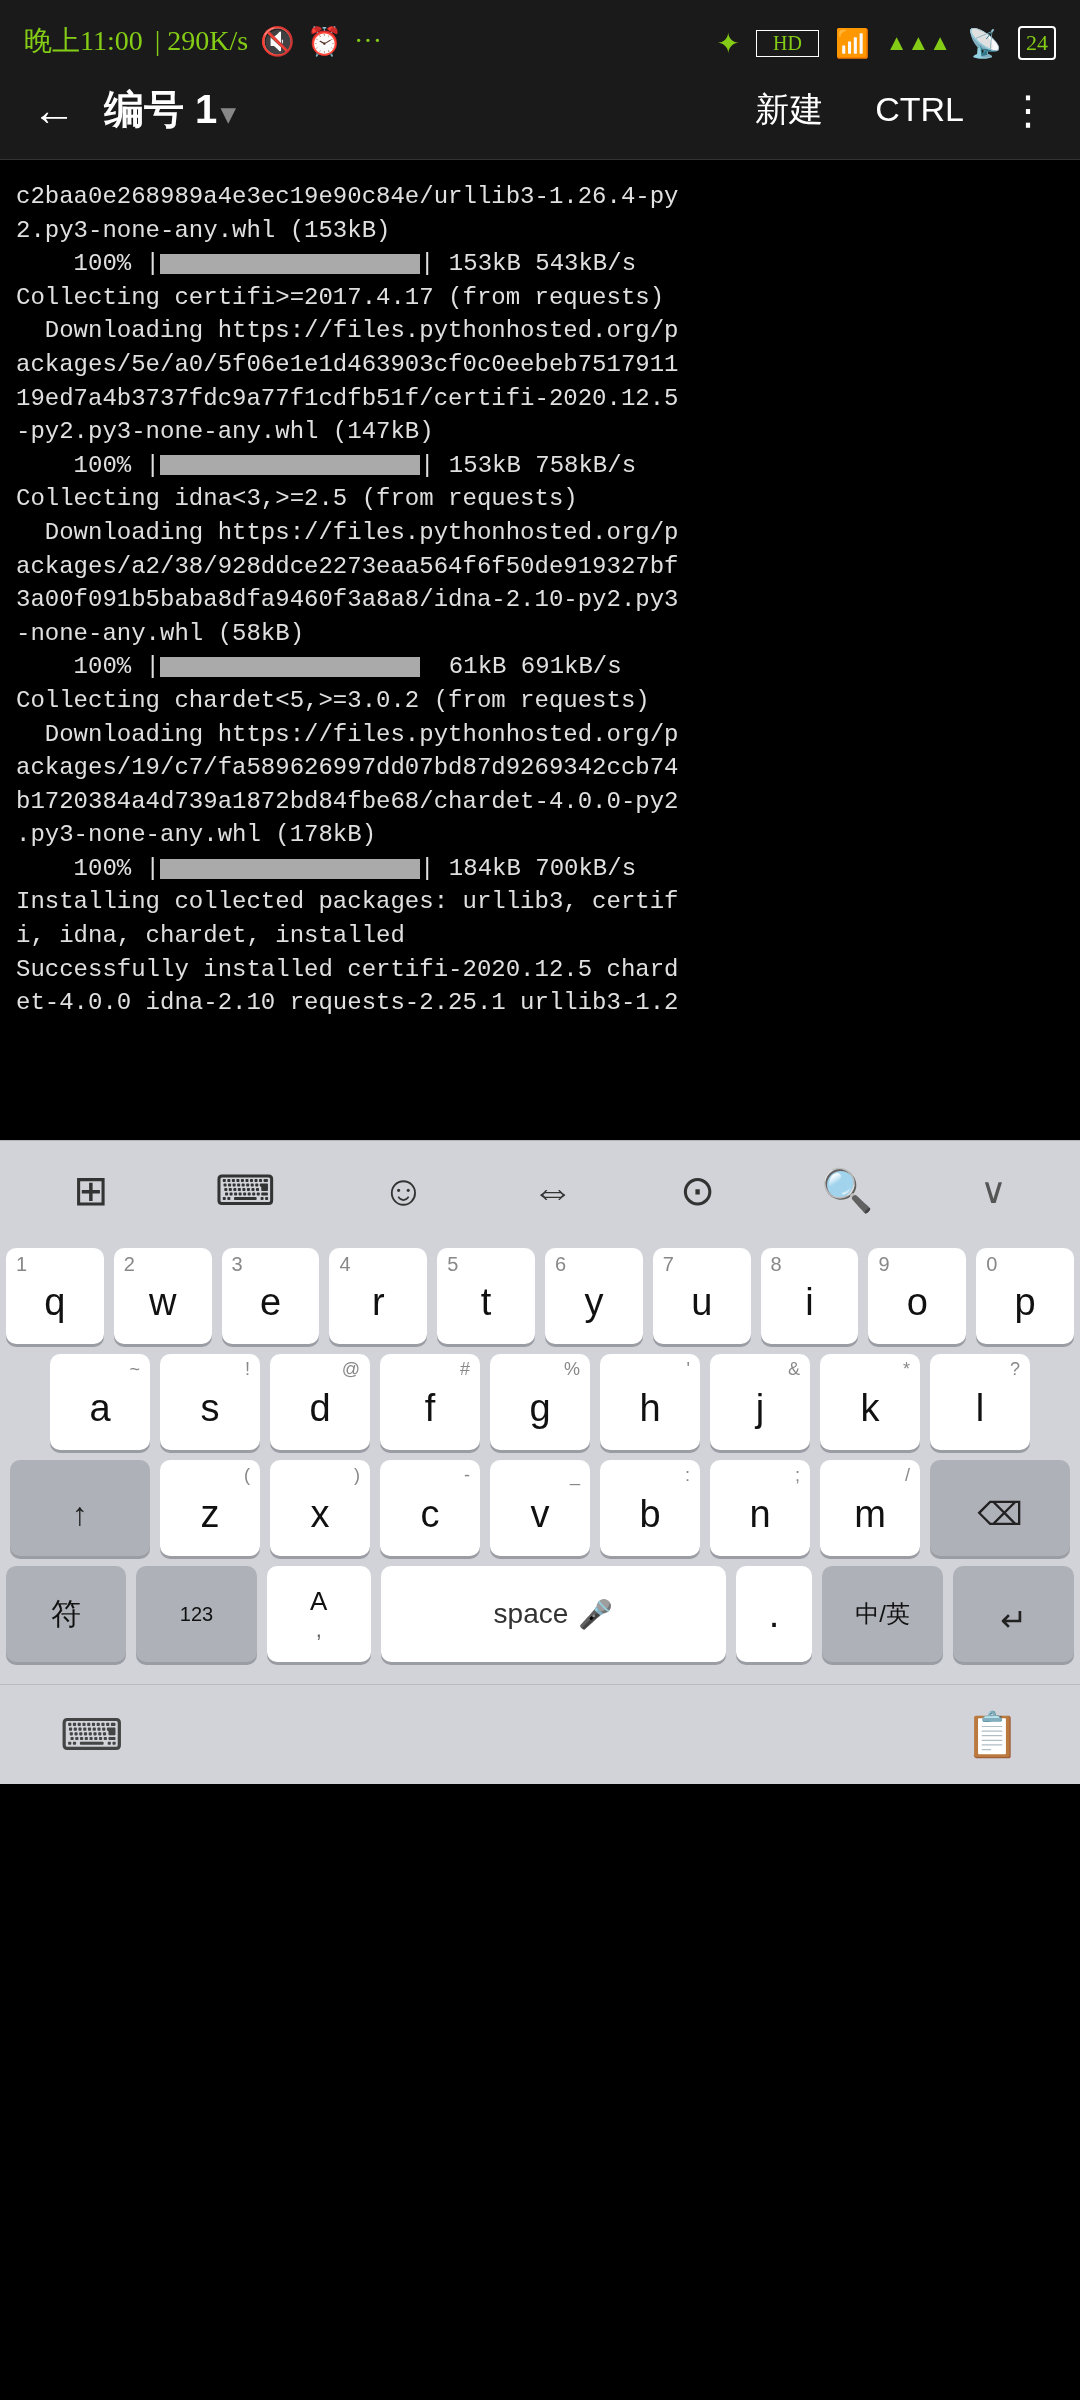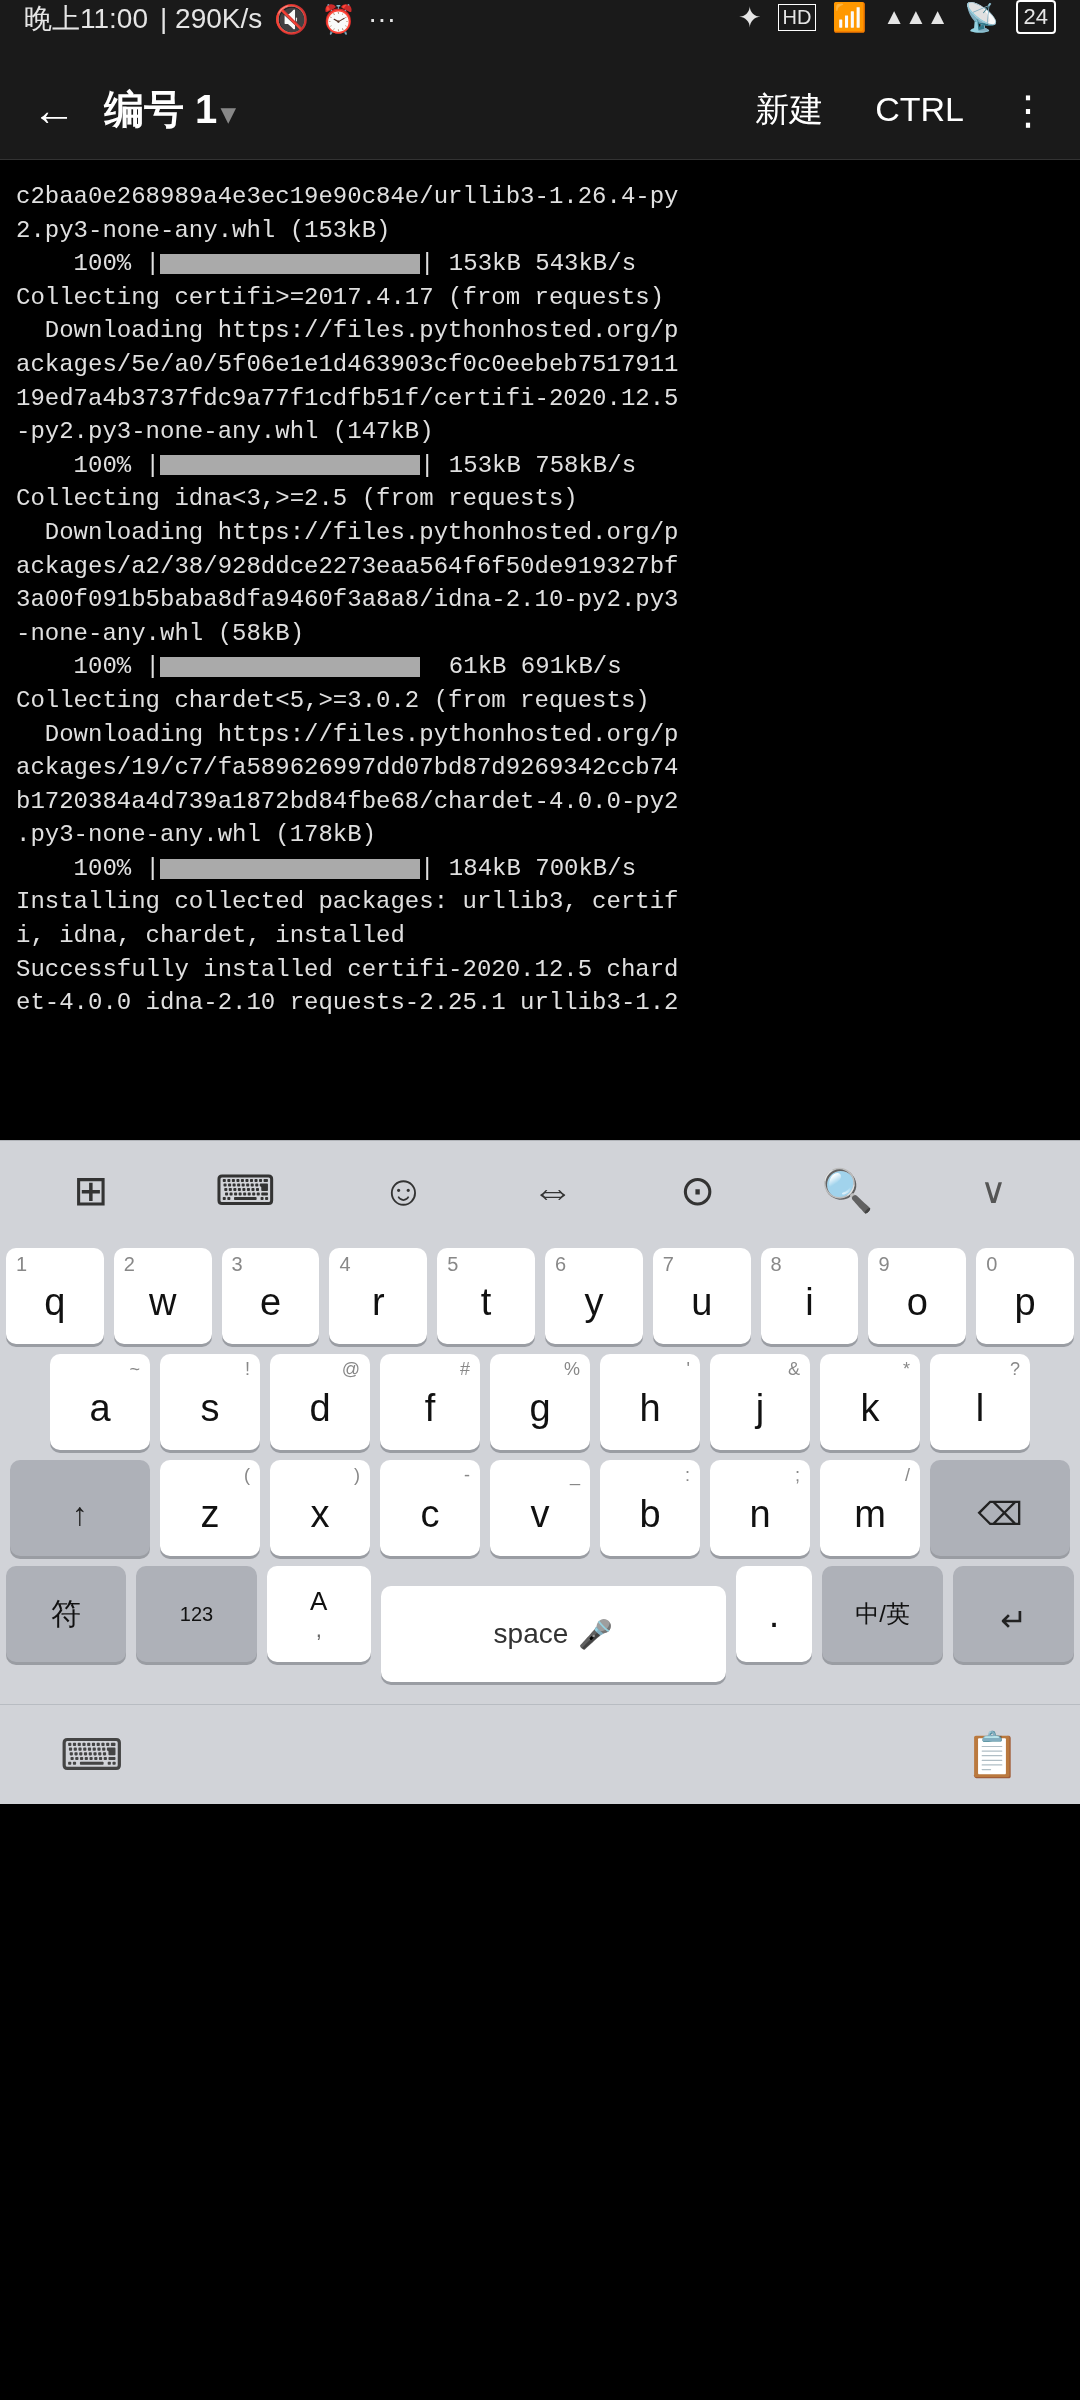--- a/index.html
+++ b/index.html
@@ -5,25 +5,26 @@
   <style>
     * { margin: 0; padding: 0; box-sizing: border-box; }
     html, body { width: 1080px; height: 2400px; overflow: hidden; font-family: sans-serif; background: #000; }
 
     
     #status-bar {
       width: 100%;
       height: 60px;
       background: #1a1a1a;
       display: flex;
-      align-items: flex-start;
+      align-items: flex-end;
       justify-content: space-between;
       padding: 0 24px;
-      color: #e5e5e5;
+      color: #84cc16;
       font-size: 28px;
+      font-family: Liberation Serif, serif;
     }
     #status-left { display: flex; align-items: center; gap: 12px; }
     #status-right { display: flex; align-items: center; gap: 16px; }
     .battery-box {
       border: 2px solid #fff;
       border-radius: 4px;
       padding: 2px 6px;
       font-size: 22px;
       position: relative;
     }
@@ -161,21 +162,20 @@
       max-width: 140px;
     }
     .key-space {
       flex: 4;
       max-width: 380px;
       font-size: 30px;
       color: #444;
       font-weight: normal;
       flex-direction: row;
       gap: 10px;
-      margin-top: 20px;
     }
     .key-special {
       font-size: 32px;
       color: #222;
     }
 
     
     #bottom-bar {
       width: 100%;
       height: 100px;
@@ -198,21 +198,21 @@
 <div id="status-bar">
   <div id="status-left">
     <span>晚上11:00</span>
     <span>| <span>290K/s</span></span>
     <span>🔇</span>
     <span>⏰</span>
     <span>···</span>
   </div>
   <div id="status-right">
     <span>✦</span>
-    <span style="font-size:20px;border:1px solid #fff;padding:1px 4px;">HD</span>
+    <span style="font-size:20px;border:1px solid #fff;padding:1px 16px;">HD</span>
     <span>📶</span>
     <span style="font-size:22px;">▲▲▲</span>
     <span>📡</span>
     <div class="battery-box">
       <span>24</span>
     </div>
   </div>
 </div>
 
 <div id="app-bar">

